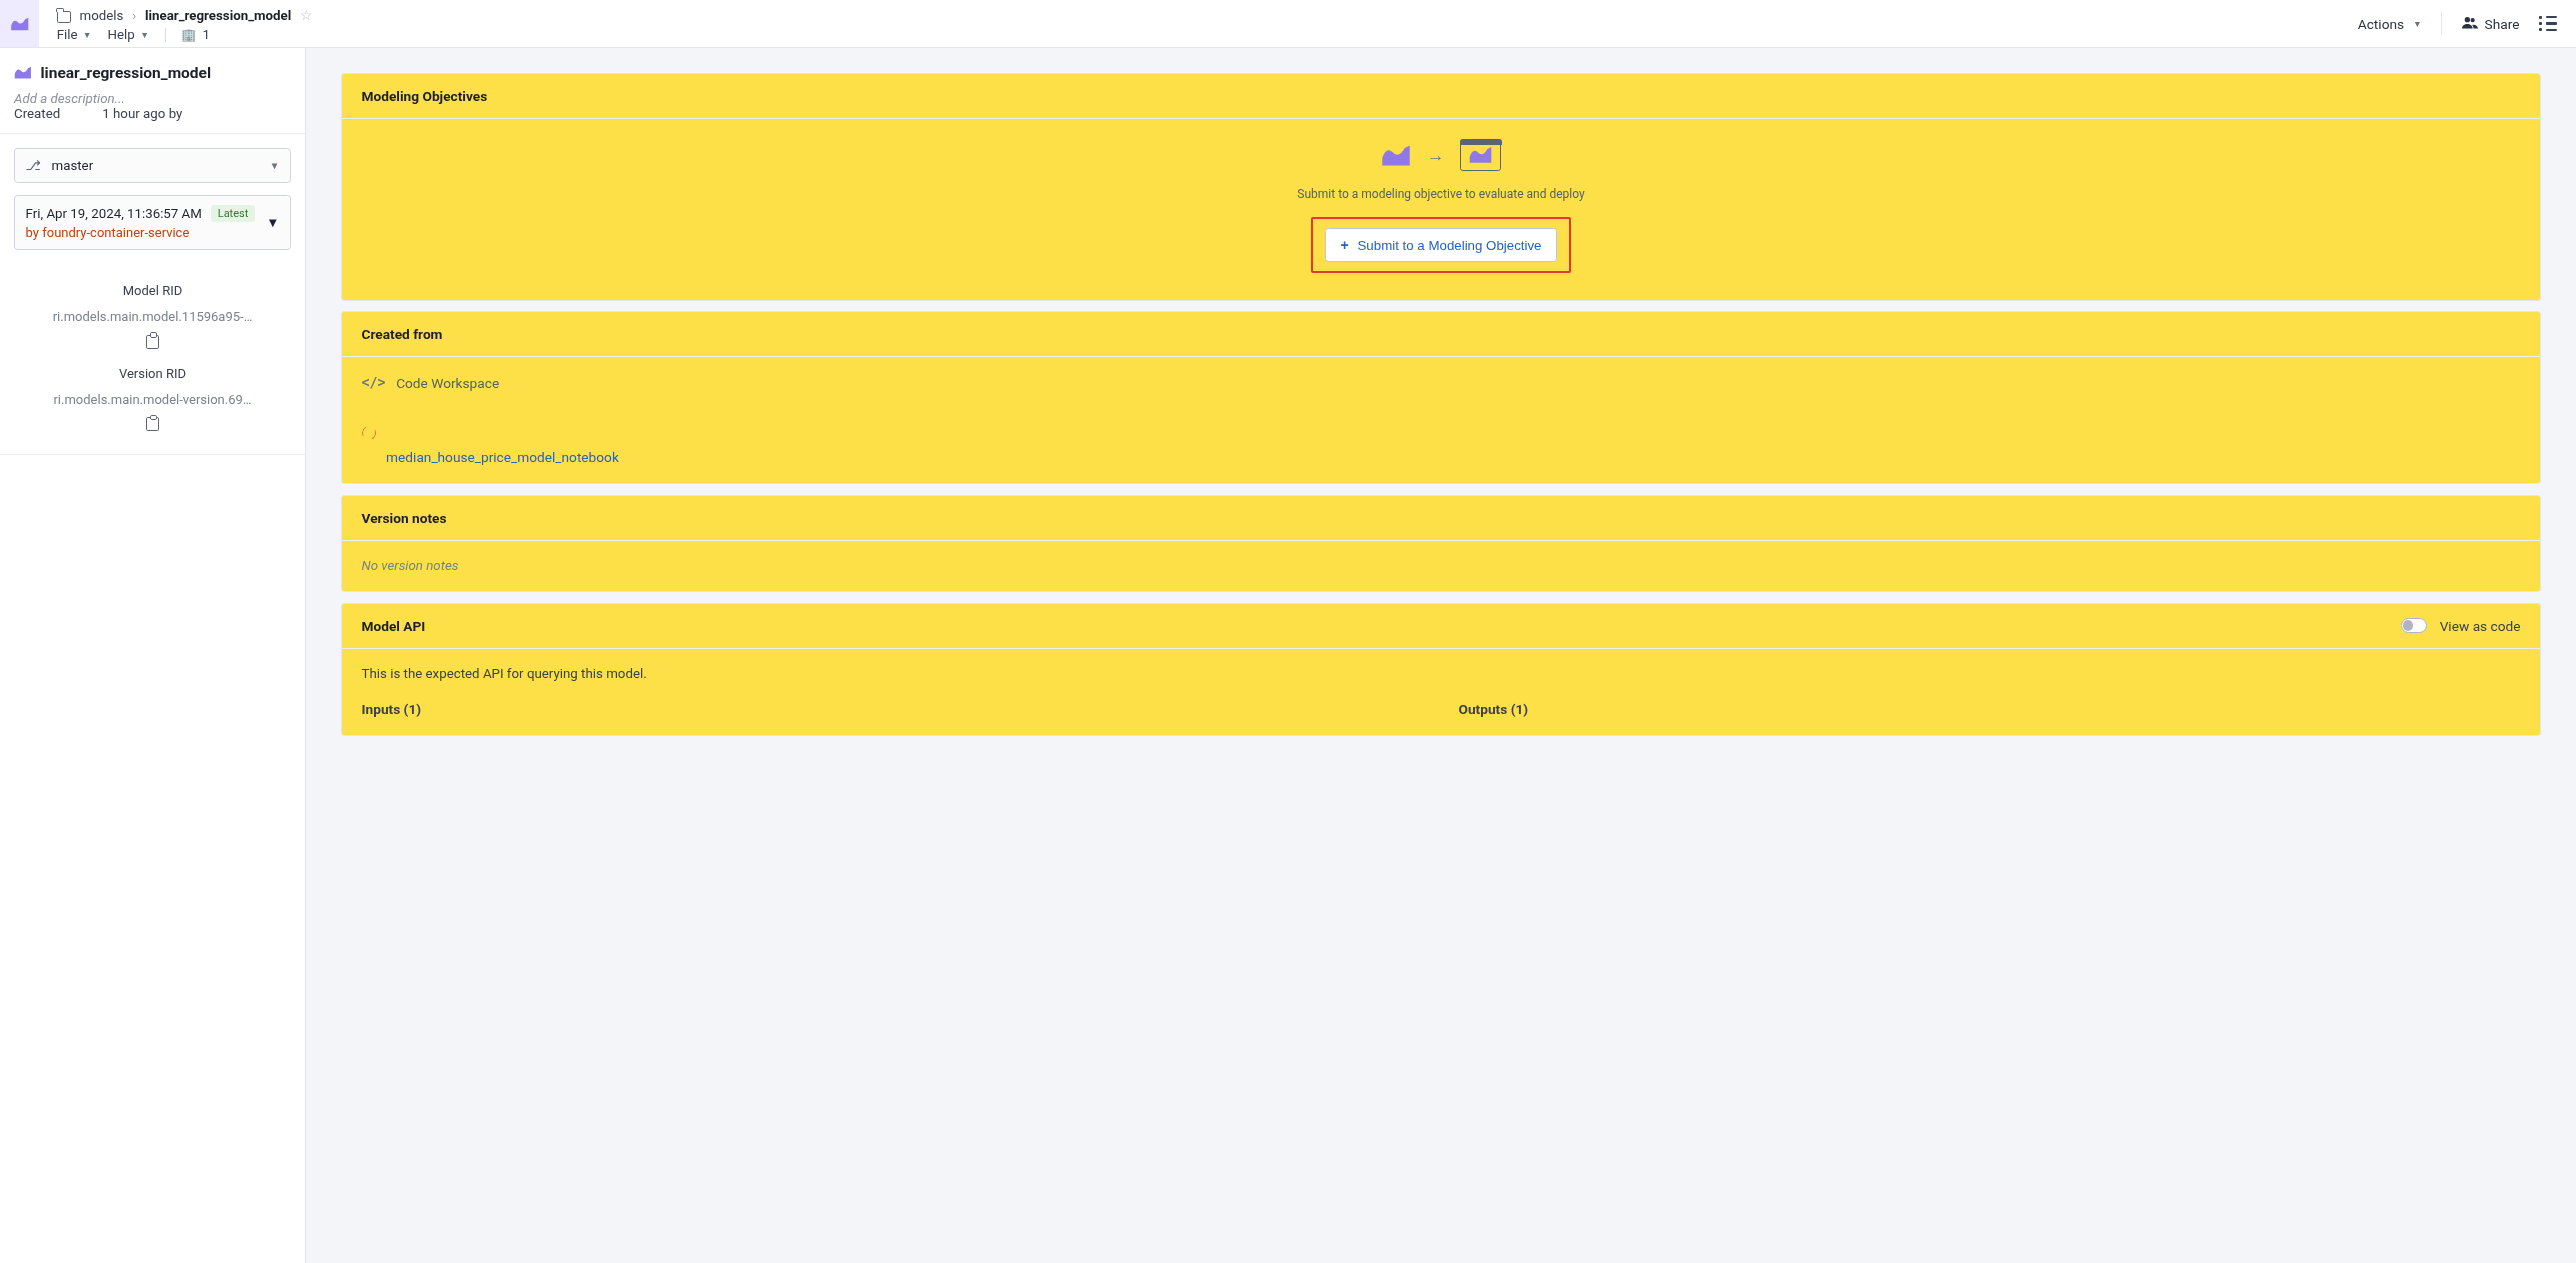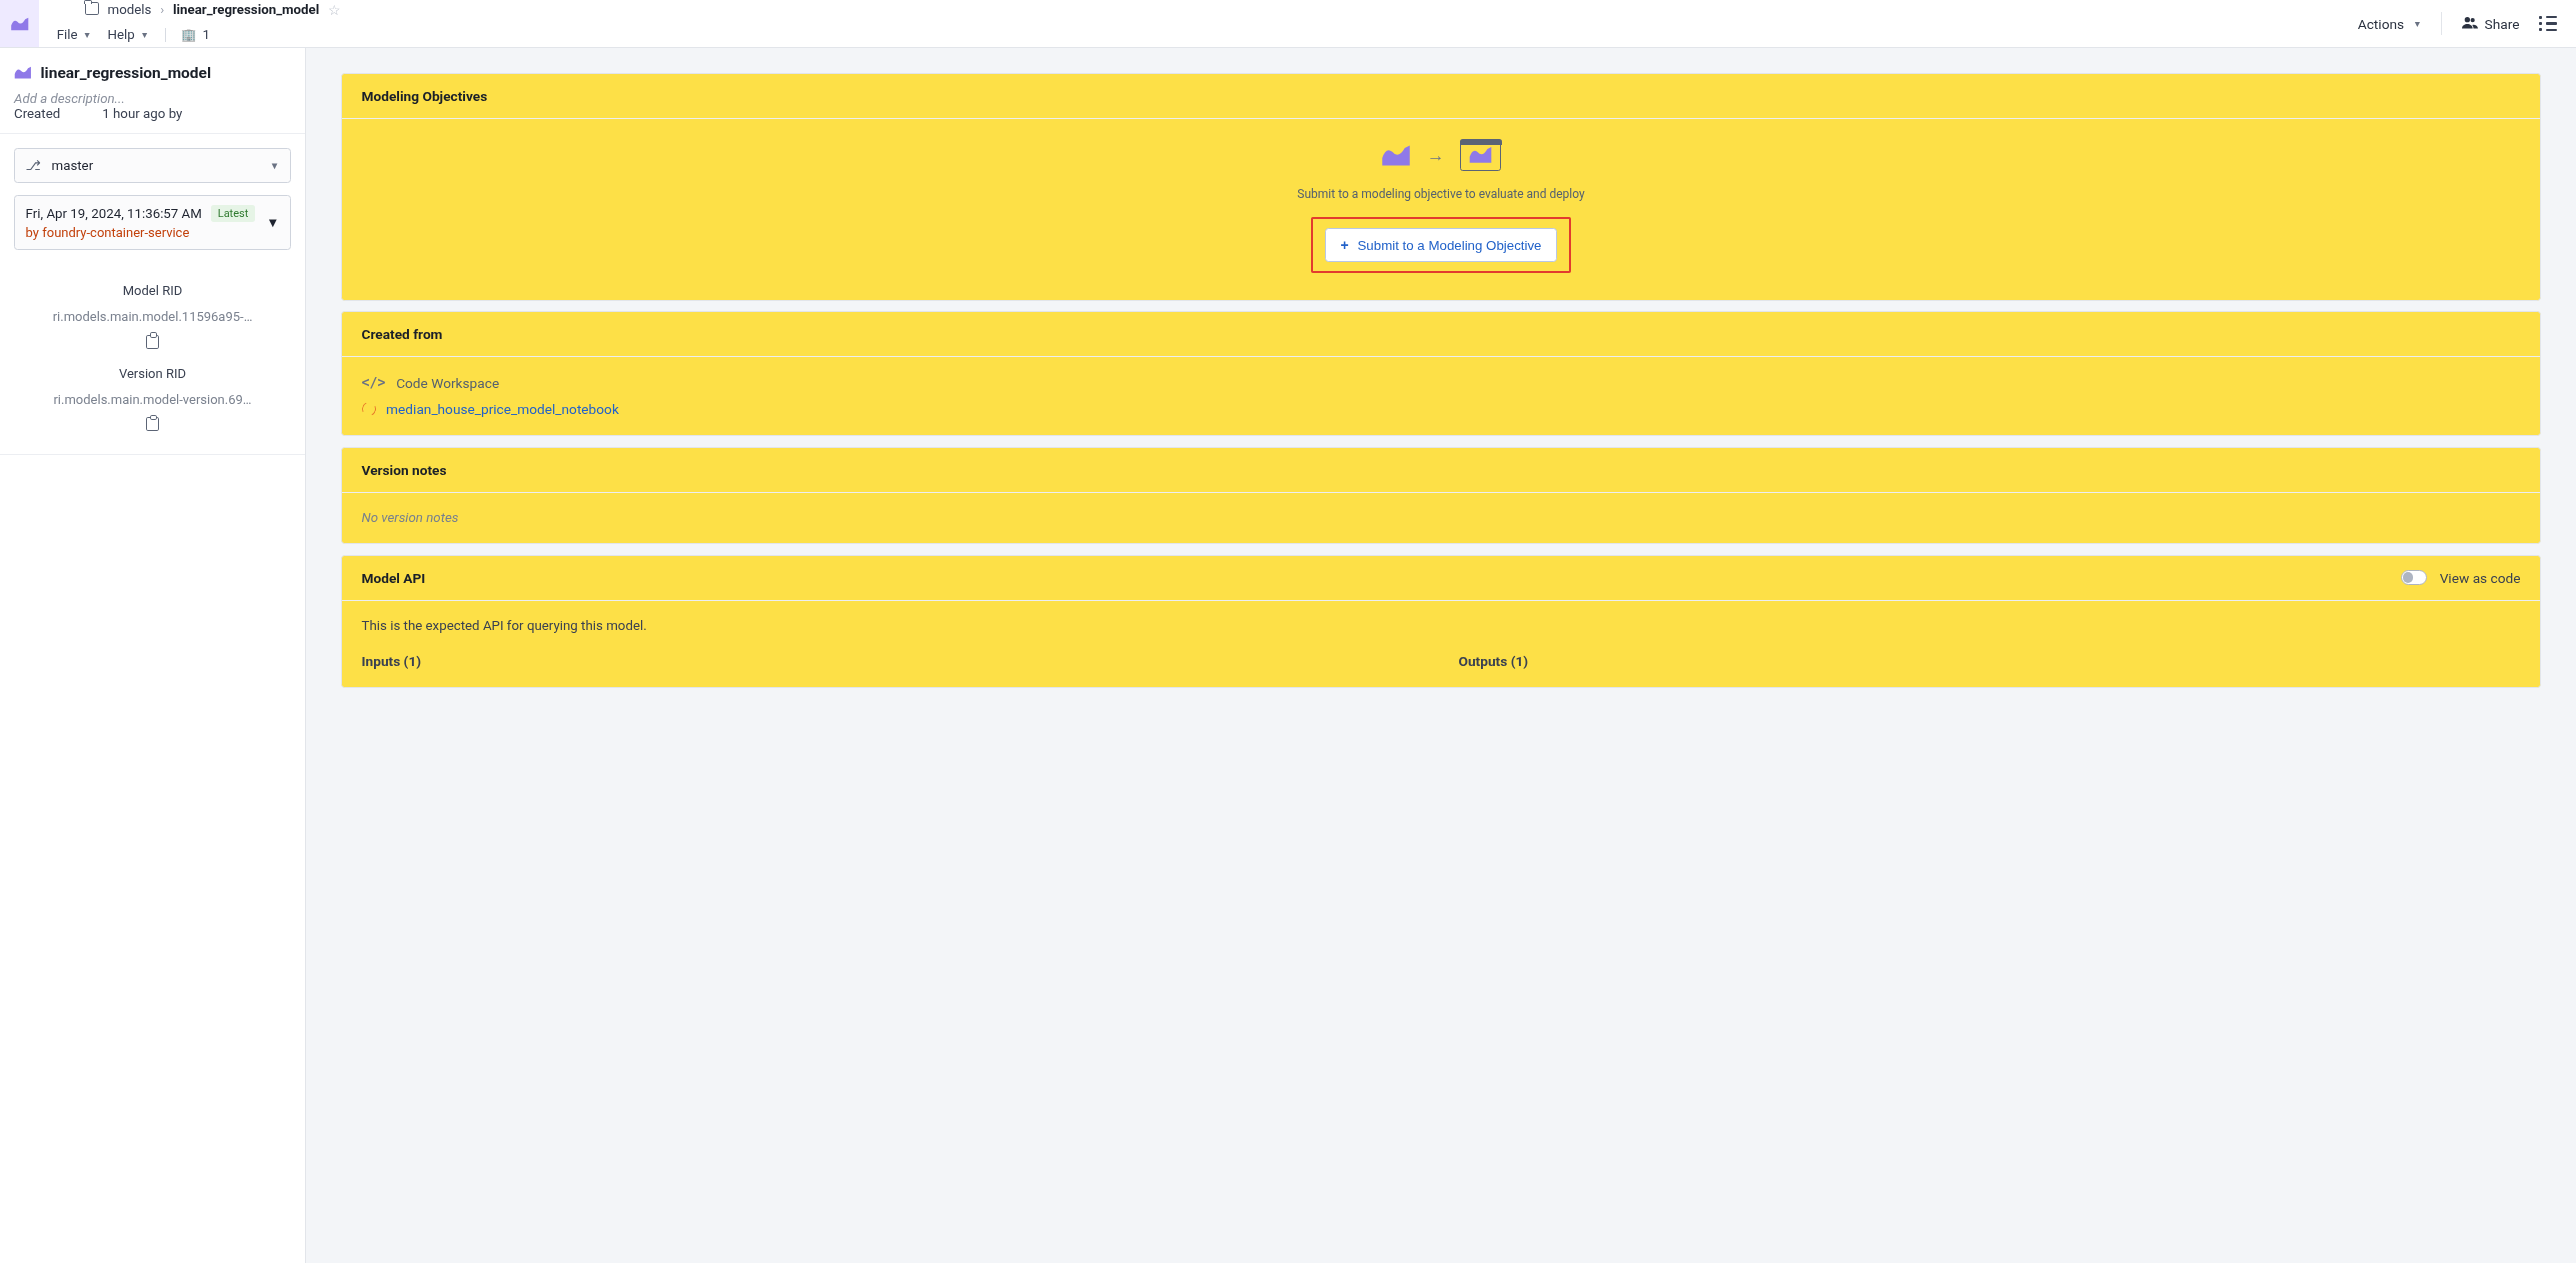--- a/index.html
+++ b/index.html
@@ -4,21 +4,21 @@
 <style>
   * { box-sizing: border-box; margin: 0; padding: 0; }
   html, body { height: 100%; font-family: -apple-system, BlinkMacSystemFont, "Segoe UI", Roboto, Helvetica, Arial, sans-serif; font-size: 13.3px; color: #1f2430; }
   body { display: flex; flex-direction: column; }
 
   
   .topbar { display: flex; align-items: stretch; height: 48px; border-bottom: 0.9px solid #e2e5ea; background: #fff; }
   .topbar-left-icon { width: 39px; background: #eeeaff; display: flex; align-items: center; justify-content: center; }
   .model-glyph { width: 19.5px; height: 14px; }
   .topbar-main { flex: 1; display: flex; flex-direction: column; justify-content: center; padding-left: 17.7px; }
-  .breadcrumb-row { display: flex; align-items: flex-start; gap: 8.8px; font-size: 13.3px; color: #394153; height: 21px; margin-left: 28px; }
+  .breadcrumb-row { display: flex; align-items: flex-end; gap: 8.8px; font-size: 13.3px; color: #394153; height: 21px; }
   .breadcrumb-row .sep { color: #9aa0ad; }
   .breadcrumb-row .bc-link { color: #394153; }
   .breadcrumb-row .bc-current { font-weight: 700; color: #1b2029; }
   .folder-icon { width: 14px; height: 12.4px; border: 1.3px solid #5b6475; border-radius: 1.8px; position: relative; }
   .folder-icon::before { content:""; position:absolute; top:-3.5px; left:-1.3px; width:5.3px; height:2.7px; border:1.3px solid #5b6475; border-bottom:none; border-radius:1.8px 1.8px 0 0; background:#fff; }
   .star-icon { color: #b7bdc8; font-size: 14px; }
   .menu-row { display: flex; align-items: center; gap: 16px; font-size: 13.3px; color: #394153; height: 19.5px; margin-top: 1.8px; }
   .menu-item { display: flex; align-items: center; gap: 5.3px; cursor: pointer; }
   .caret { font-size: 8.8px; color: #6a7283; }
   .menu-divider { width: 0.9px; height: 14px; background: #d7dbe2; }
@@ -70,21 +70,21 @@
   .obj-frame::before { content:""; position:absolute; top:-1.8px; left:-1.8px; right:-1.8px; height:5.3px; background:#5b6475; border-radius:2.7px 2.7px 0 0; }
   .obj-frame .obj-glyph { position:relative; z-index:1; }
   .obj-text { color:#55606f; font-size:12px; }
   .highlight-box { border:2.7px solid #e23b2e; padding:8.8px 12.4px; border-radius:1.8px; }
   .submit-btn { display:flex; align-items:center; gap:8.8px; border:0.9px solid #b8c7e6; color:#2262c9; background:#fff; padding:8px 14px; border-radius:3.5px; font-size:13.3px; cursor:pointer; }
   .plus-icon { font-size:14px; font-weight:600; }
   .code-ws-row { display:flex; align-items:center; gap:10.6px; color:#55606f; font-size:13.7px; }
   .code-ws-icon { font-family: monospace; font-weight:700; color:#6a7283; font-size:13.3px; }
   .notebook-row { display:flex; align-items:center; gap:10.6px; margin-top:10.6px; }
   .jupyter-icon { width:14px; height:14px; border-radius:50%; border:1.8px solid #e8792b; border-top-color:transparent; border-bottom-color:transparent; transform:rotate(20deg); }
-  .notebook-link { color:#2262c9; font-size:13.7px; cursor:pointer; }
+  .notebook-link { color:#2262c9; font-size:13.7px; cursor:pointer;margin-top:48px; }
   .italic-muted { font-style:italic; color:#77808e; }
   .panel-header .right { margin-left:auto; display:flex; align-items:center; gap:12.4px; font-weight:400; color:#3a4151; }
   .toggle { width:26.5px; height:15px; border-radius:8px; background:#fff; border:1.3px solid #aeb5c2; position:relative; cursor:pointer; }
   .toggle::after { content:""; position:absolute; left:0.9px; top:0.9px; width:10.6px; height:10.6px; border-radius:50%; background:#aeb5c2; }
   .api-row { display:flex; gap:35px; margin-top:19.5px; font-weight:700; font-size:13.7px; }
   .api-col { flex:1; }
 
   
   .mg-fill { fill:#8f79e8; }
 </style>

